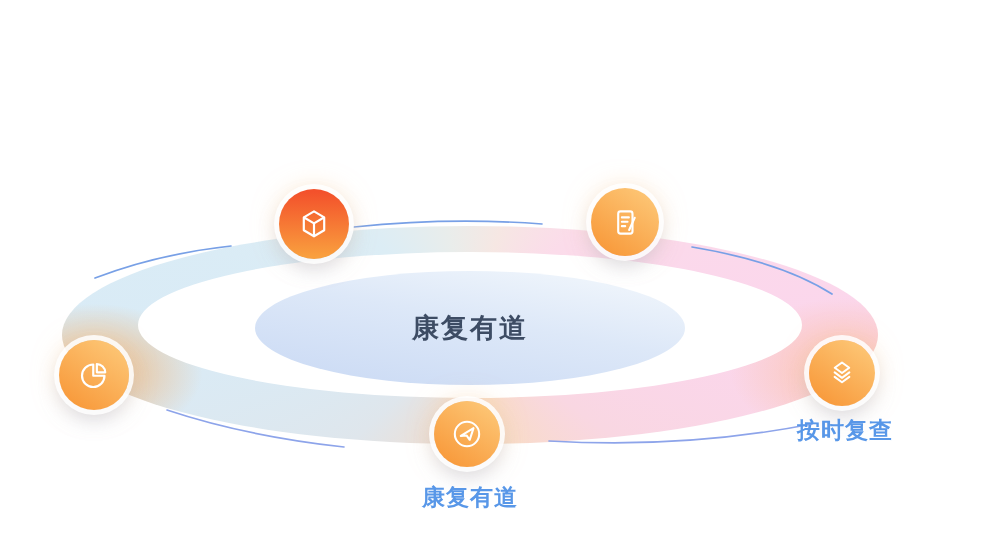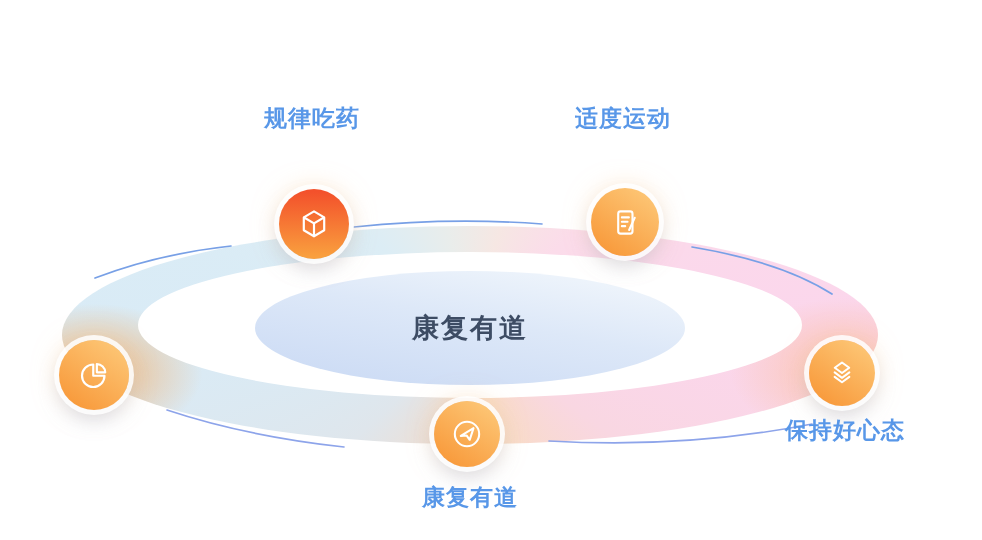--- a/index.html
+++ b/index.html
@@ -124,18 +124,16 @@
     </svg>
   </div>
 
   <div class="node n-diet grad-org">
     <svg width="36" height="36" viewBox="0 0 24 24">
       <path d="M11.5 5 A7.5 7.5 0 1 0 19 12.5 L11.5 12.5 Z"></path>
       <path d="M13.9 10.2 V4.7 A5.7 5.7 0 0 1 19.5 10.2 Z"></path>
     </svg>
   </div>
 
-  <div class="label l-med">规律吃药</div>
-  <div class="label l-exer">适度运动</div>
-  <div class="label l-mind">保持好心态</div>
+  <div class="label l-mind">按时复查</div>
   <div class="label l-review">康复有道</div>
 
 </div>
 
 </body></html>

